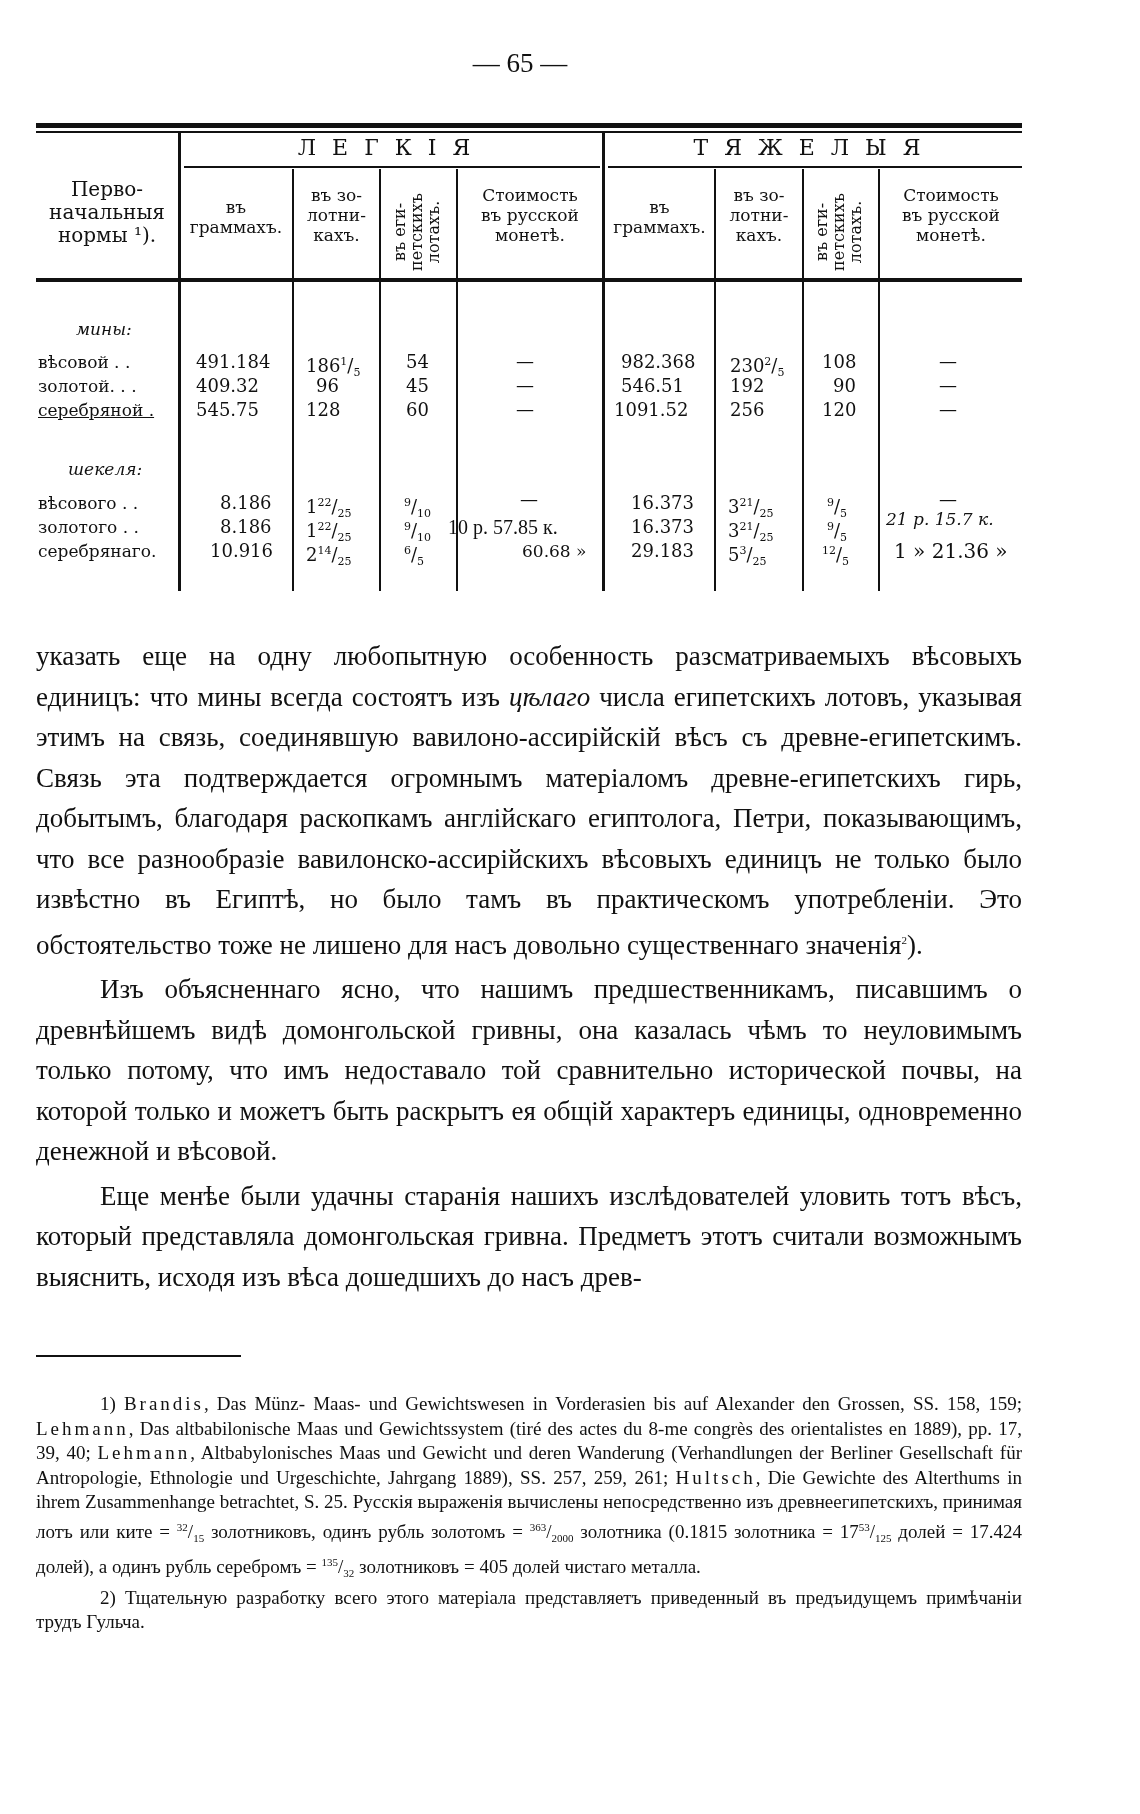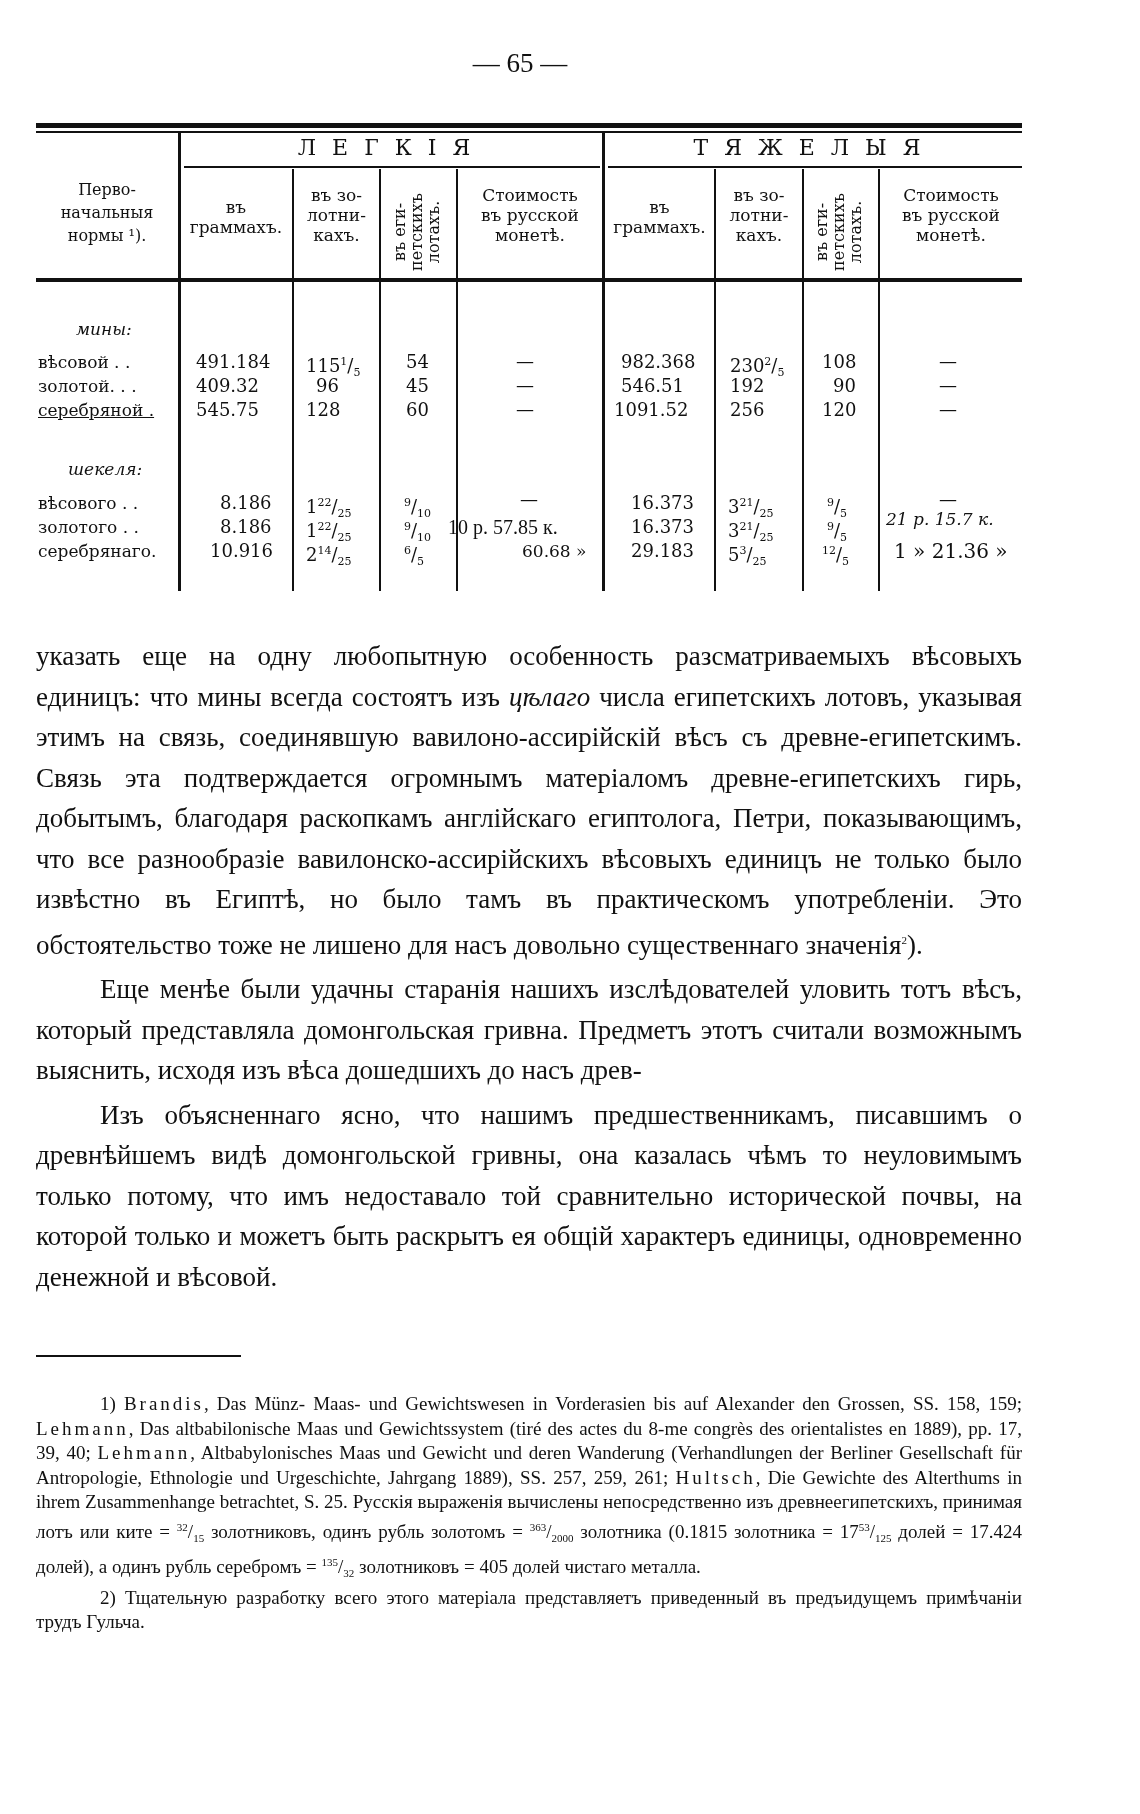--- a/index.html
+++ b/index.html
@@ -51,21 +51,21 @@
   <div class="vline" style="left:256px; top:46px; height:422px;"></div>
   <div class="vline" style="left:343px; top:46px; height:422px;"></div>
   <div class="vline" style="left:420px; top:46px; height:422px;"></div>
   <div class="vline vthick" style="left:566px; top:9px; height:459px;"></div>
   <div class="vline" style="left:678px; top:46px; height:422px;"></div>
   <div class="vline" style="left:766px; top:46px; height:422px;"></div>
   <div class="vline" style="left:842px; top:46px; height:422px;"></div>
   <div class="hline" style="left:148px; width:416px; top:43px;"></div>
   <div class="hline" style="left:572px; width:414px; top:43px;"></div>
 
-  <div class="cell" style="left:0; width:142px; top:55px; font-size:16px; line-height:23px;">
+  <div class="cell" style="left:0; width:142px; top:55px; font-size:20px; line-height:23px;">
     <div>Перво-</div>
     <div>начальныя</div>
     <div>нормы ¹).</div>
   </div>
 
   <div class="grp" style="left:148px; width:416px;">ЛЕГКІЯ</div>
   <div class="grp" style="left:572px; width:414px;">ТЯЖЕЛЫЯ</div>
 
   <div class="cell" style="left:144px; width:112px; top:74px;">
     <div>въ</div>
@@ -110,21 +110,21 @@
   <div class="sect" style="left:40px; top:196px;">мины:</div>
 
   <div class="lbl" style="left:2px; top:227px;">вѣсовой  . .</div>
   <div class="lbl" style="left:2px; top:251px;text-align:center;">золотой. . .</div>
   <div class="lbl" style="left:2px; top:275px;text-decoration:underline;">серебряной .</div>
 
   <div class="num" style="left:160px; top:227px;">491.184</div>
   <div class="num" style="left:160px; top:251px;">409.32</div>
   <div class="num" style="left:160px; top:275px;">545.75</div>
 
-  <div class="num frac" style="left:270px; top:227px;"><span>115</span><sup>1</sup>/<sub>5</sub></div>
+  <div class="num frac" style="left:270px; top:227px;"><span>186</span><sup>1</sup>/<sub>5</sub></div>
   <div class="num" style="left:280px; top:251px;">96</div>
   <div class="num" style="left:270px; top:275px;">128</div>
 
   <div class="num" style="left:370px; top:227px;">54</div>
   <div class="num" style="left:370px; top:251px;">45</div>
   <div class="num" style="left:370px; top:275px;">60</div>
 
   <div class="num" style="left:480px; top:227px;">—</div>
   <div class="num" style="left:480px; top:251px;">—</div>
   <div class="num" style="left:480px; top:275px;">—</div>
@@ -179,22 +179,22 @@
   <div class="num frac" style="left:791px; top:392px;"><sup>9</sup>/<sub>5</sub></div>
   <div class="num frac" style="left:786px; top:416px;"><sup>12</sup>/<sub>5</sub></div>
 
   <div class="num" style="left:903px; top:365px;">—</div>
   <div class="num" style="left:850px; top:384px; font-size:17px;font-style:italic;">21 р. 15.7 к.</div>
   <div class="num" style="left:858px; top:416px; font-size:20px;">1 »  21.36 »</div>
 </div>
 
 <div class="body">
   <p><span>указать еще на одну любопытную особенность разсматриваемыхъ вѣсовыхъ единицъ: что мины всегда состоятъ изъ </span><em>цѣлаго</em><span> числа египетскихъ лотовъ, указывая этимъ на связь, соединявшую вавилоно-ассирійскій вѣсъ съ древне-египетскимъ. Связь эта подтверждается огромнымъ матеріаломъ древне-египетскихъ гирь, добытымъ, благодаря раскопкамъ англійскаго египтолога, Петри, показывающимъ, что все разнообразіе вавилонско-ассирійскихъ вѣсовыхъ единицъ не только было извѣстно въ Египтѣ, но было тамъ въ практическомъ употребленіи. Это обстоятельство тоже не лишено для насъ довольно существеннаго значенія</span><sup>2</sup><span>).</span></p>
+  <p class="ind">Изъ объясненнаго ясно, что нашимъ предшественникамъ, писавшимъ о древнѣйшемъ видѣ домонгольской гривны, она казалась чѣмъ то неуловимымъ только потому, что имъ недоставало той сравнительно исторической почвы, на которой только и можетъ быть раскрытъ ея общій характеръ единицы, одновременно денежной и вѣсовой.</p>
   <p class="ind">Еще менѣе были удачны старанія нашихъ изслѣдователей уловить тотъ вѣсъ, который представляла домонгольская гривна. Предметъ этотъ считали возможнымъ выяснить, исходя изъ вѣса дошедшихъ до насъ древ-</p>
-  <p class="ind">Изъ объясненнаго ясно, что нашимъ предшественникамъ, писавшимъ о древнѣйшемъ видѣ домонгольской гривны, она казалась чѣмъ то неуловимымъ только потому, что имъ недоставало той сравнительно исторической почвы, на которой только и можетъ быть раскрытъ ея общій характеръ единицы, одновременно денежной и вѣсовой.</p>
 </div>
 
 <div class="fnrule"></div>
 
 <div class="notes">
   <p><span>1) </span><span class="sp">Brandis</span><span>, Das Münz- Maas- und Gewichtswesen in Vorderasien bis auf Alexander den Grossen, SS. 158, 159; </span><span class="sp">Lehmann</span><span>, Das altbabilonische Maas und Gewichtssystem (tiré des actes du 8-me congrès des orientalistes en 1889), pp. 17, 39, 40; </span><span class="sp">Lehmann</span><span>, Altbabylonisches Maas und Gewicht und deren Wanderung (Verhandlungen der Berliner Gesellschaft für Antropologie, Ethnologie und Urgeschichte, Jahrgang 1889), SS. 257, 259, 261; </span><span class="sp">Hultsch</span><span>, Die Gewichte des Alterthums in ihrem Zusammenhange betrachtet, S. 25. Русскія выраженія вычислены непосредственно изъ древнеегипетскихъ, принимая лотъ или ките = </span><span class="frac"><sup>32</sup>/<sub>15</sub></span><span> золотниковъ, одинъ рубль золотомъ = </span><span class="frac"><sup>363</sup>/<sub>2000</sub></span><span> золотника (0.1815 золотника = 17</span><span class="frac"><sup>53</sup>/<sub>125</sub></span><span> долей = 17.424 долей), а одинъ рубль серебромъ = </span><span class="frac"><sup>135</sup>/<sub>32</sub></span><span> золотниковъ = 405 долей чистаго металла.</span></p>
   <p>2) Тщательную разработку всего этого матеріала представляетъ приведенный въ предъидущемъ примѣчаніи трудъ Гульча.</p>
 </div>
 
 </body></html>

